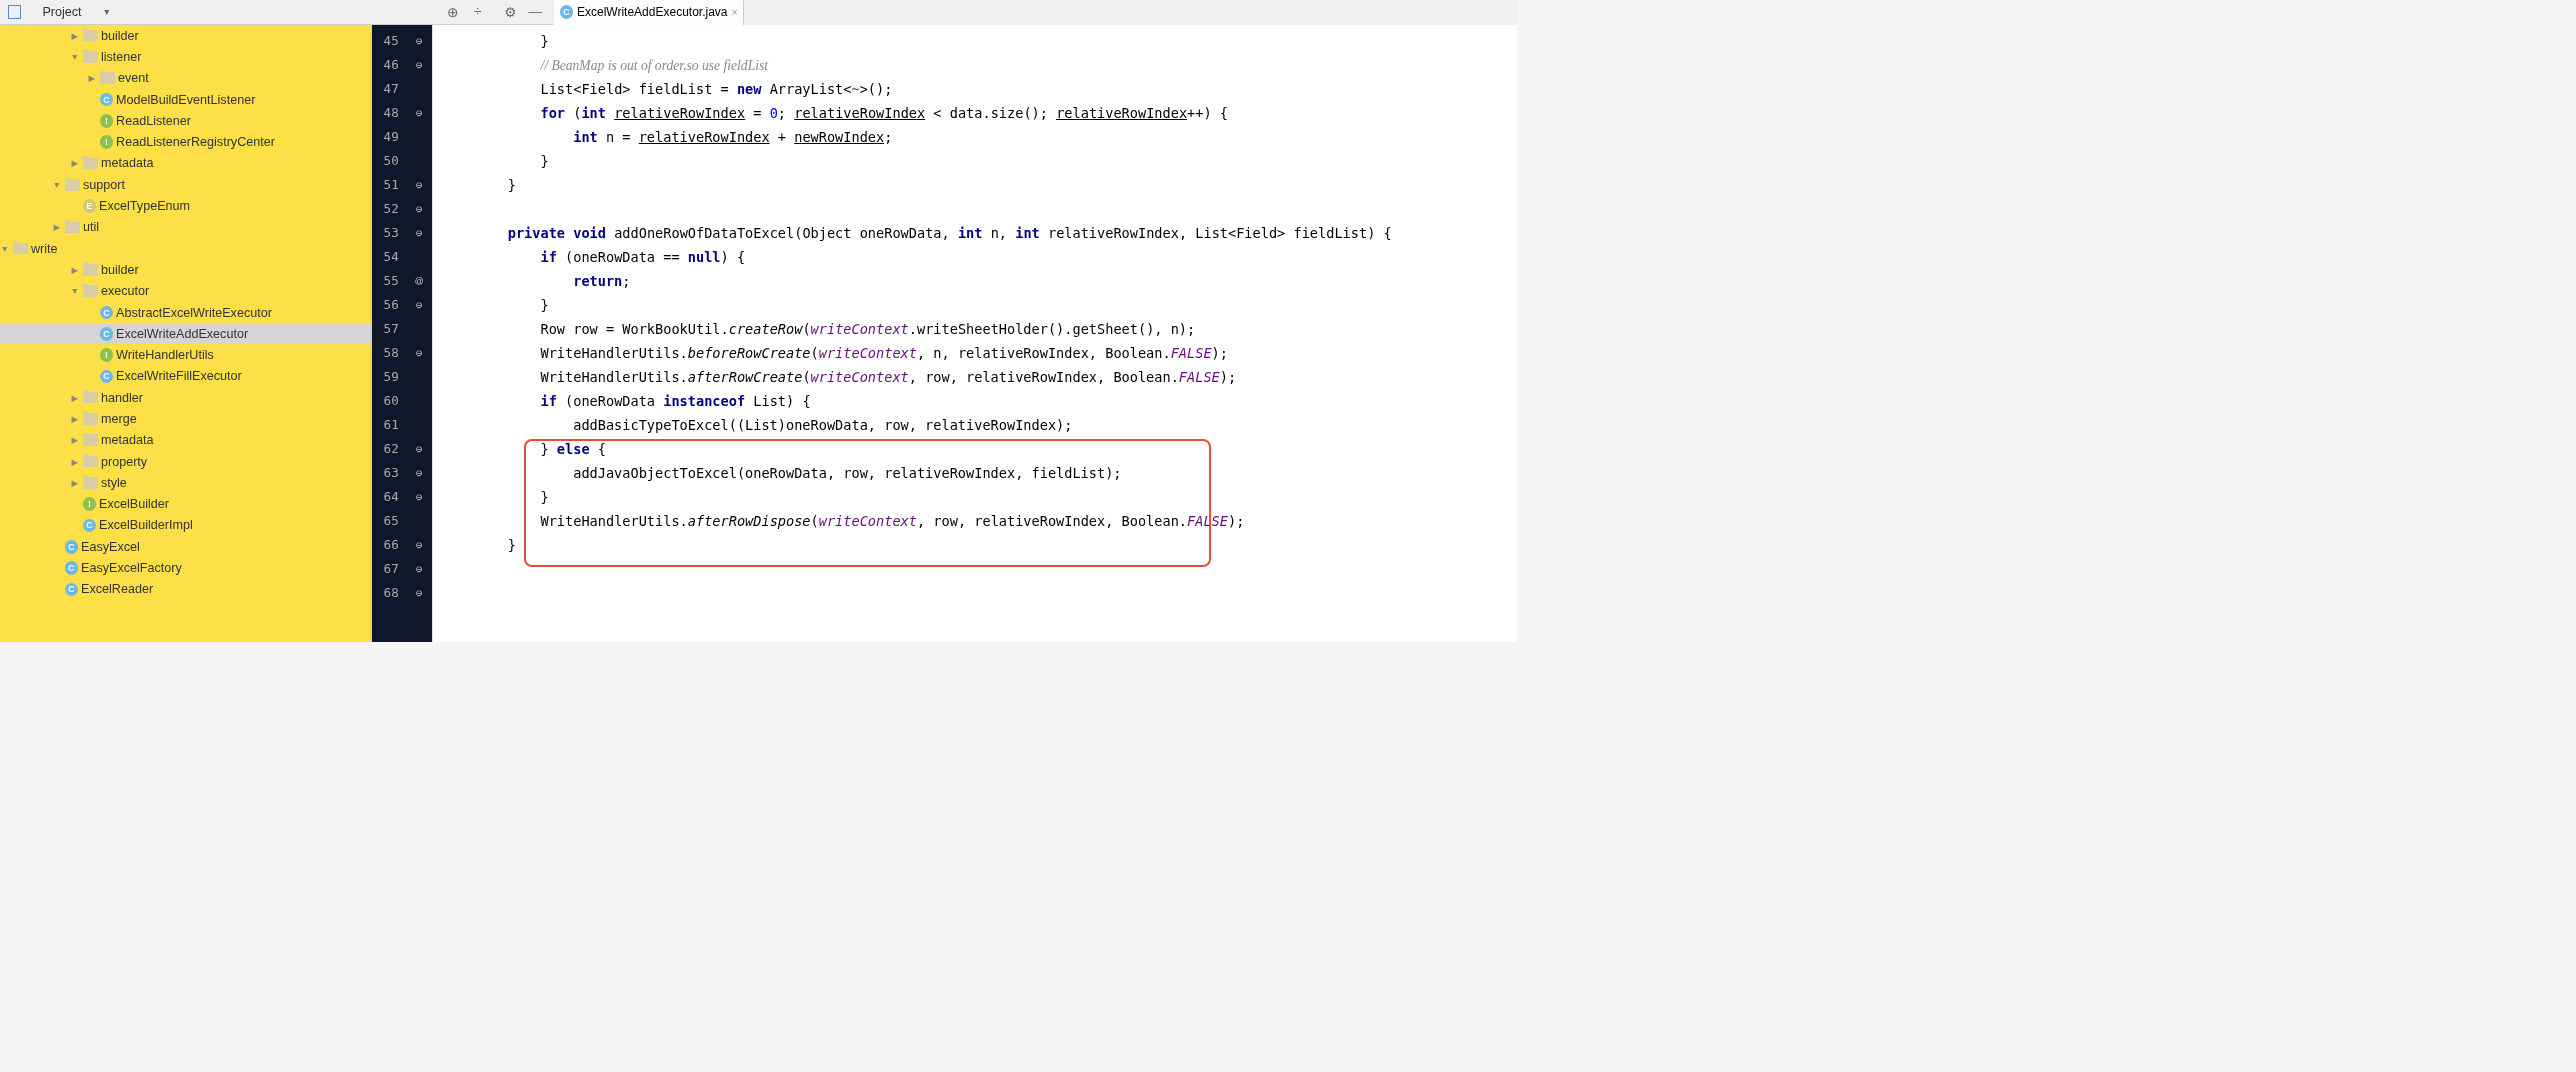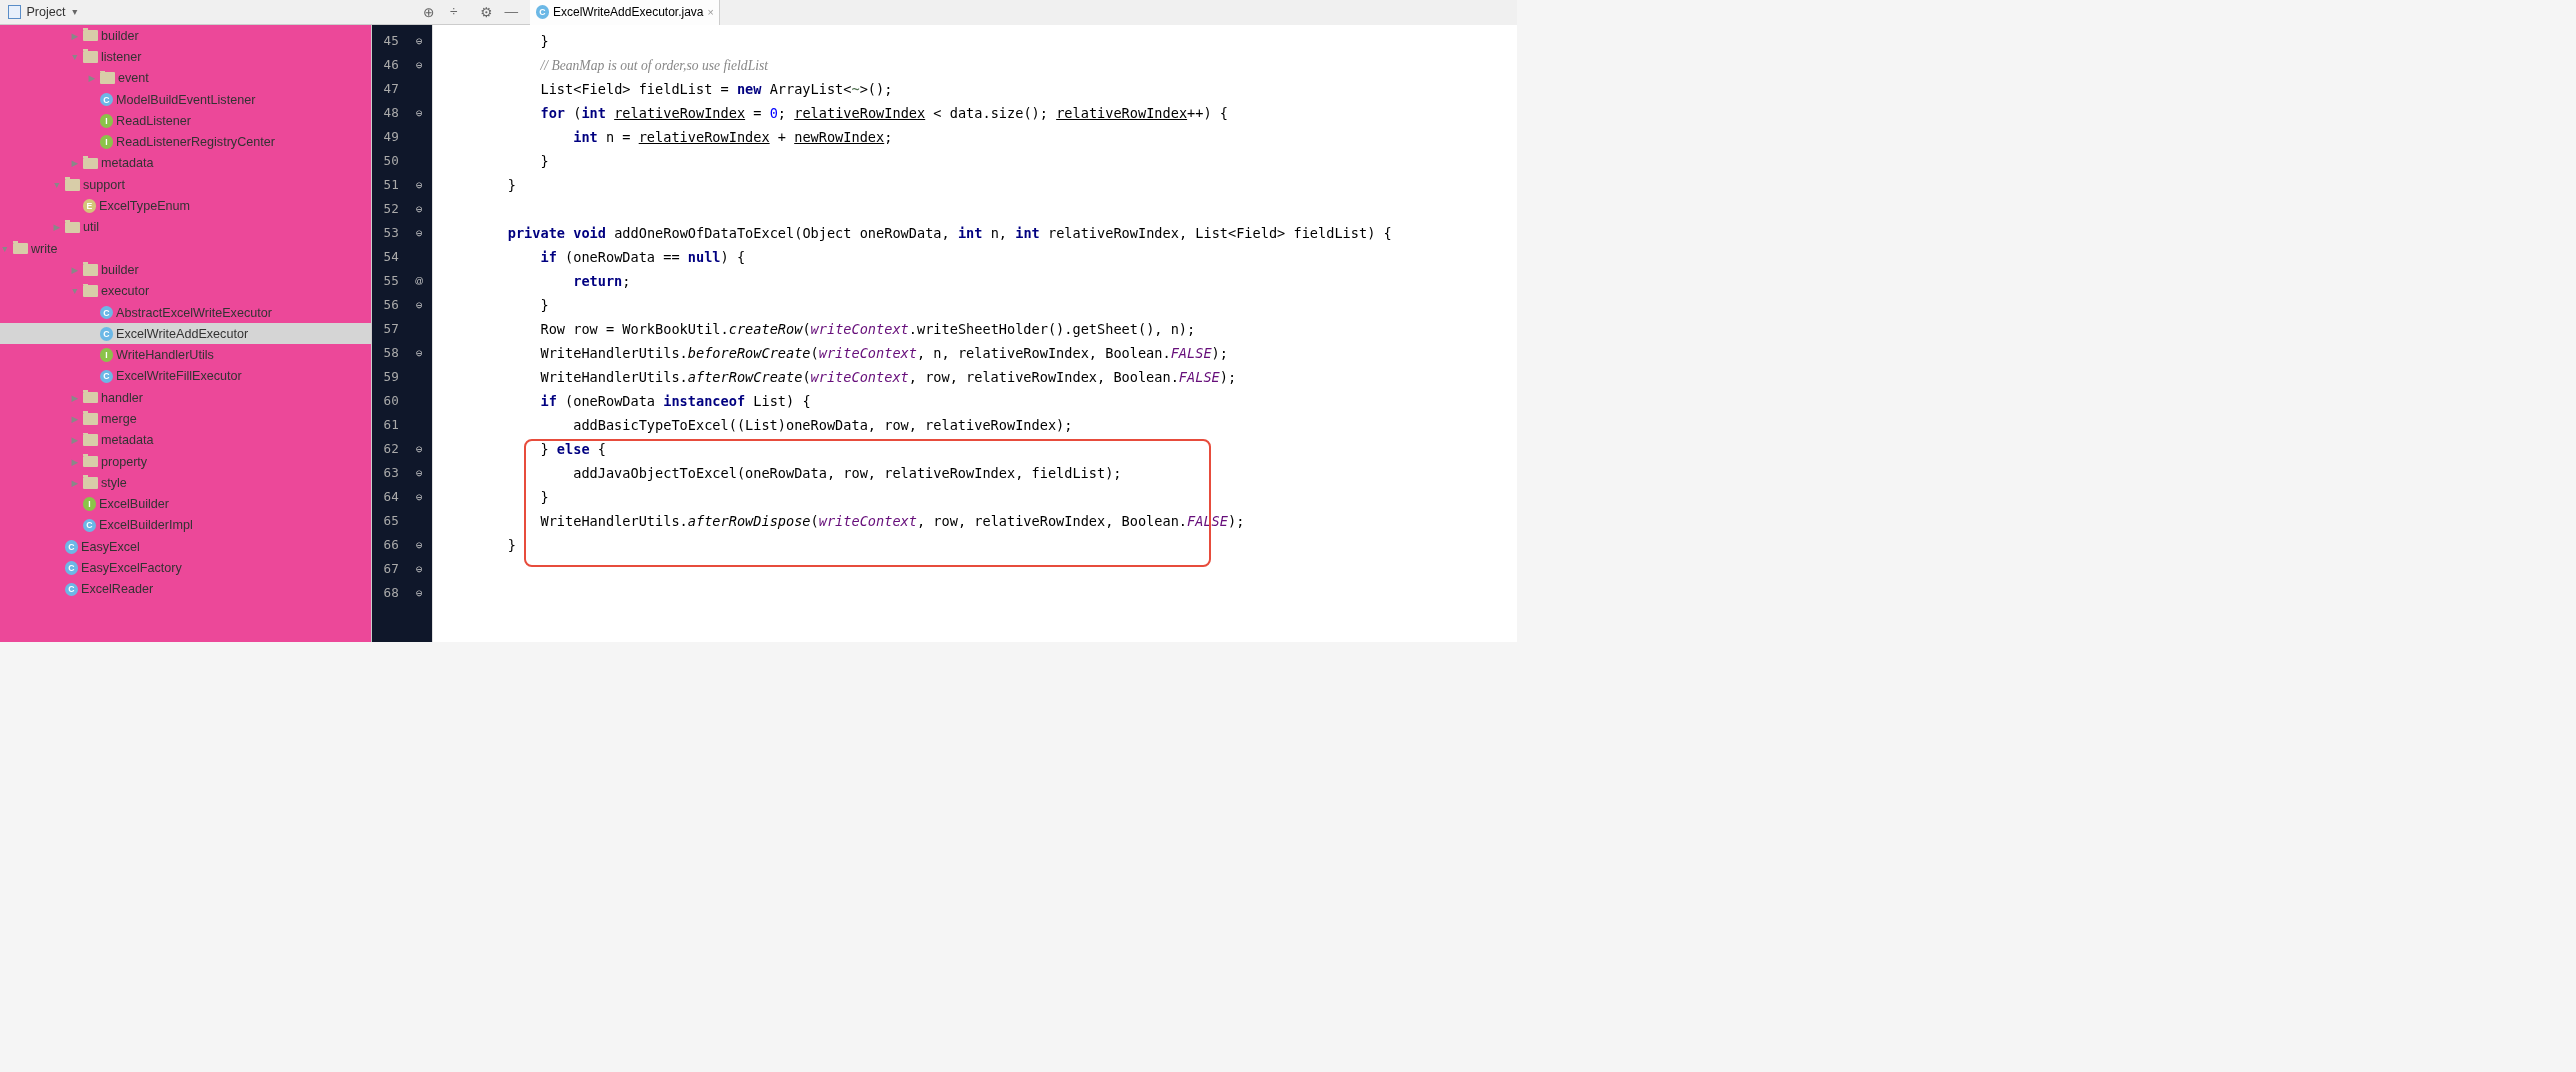--- a/index.html
+++ b/index.html
@@ -16,21 +16,21 @@
       height: 25px;
       background: #f0f0f0;
       border-bottom: 1px solid #ccc;
       display: flex;
       align-items: center;
     }
     .project-label {
       padding: 0 7.8px;
       display: flex;
       align-items: center;
-      gap: 5px;
+      gap: 21px;
       font-size: 12.6px;
       color: #333;
     }
     .project-label .square-icon {
       width: 13.6px; height: 13.6px;
       border: 1px solid #5a8dc7;
       background: #e8f0fb;
     }
     .project-label .dropdown-arrow { font-size: 8.7px; color: #666; }
     .toolbar-spacer { flex: 1; }
@@ -62,21 +62,21 @@
       border-radius: 50%;
       color: white;
       font-size: 8.7px;
       display: flex; align-items: center; justify-content: center;
       font-weight: bold;
     }
     .tab .close { font-size: 10.7px; color: #999; cursor: pointer; }
     .main-content { display: flex; flex: 1; overflow: hidden; }
     .project-panel {
       width: 372px;
-      background: #ec4899;
+      background: #fde047;
       overflow-y: auto;
       border-right: 1px solid #ccc;
     }
     .tree-node {
       display: flex;
       align-items: center;
       height: 21.3px;
       cursor: pointer;
       gap: 2.9px;
       white-space: nowrap;

